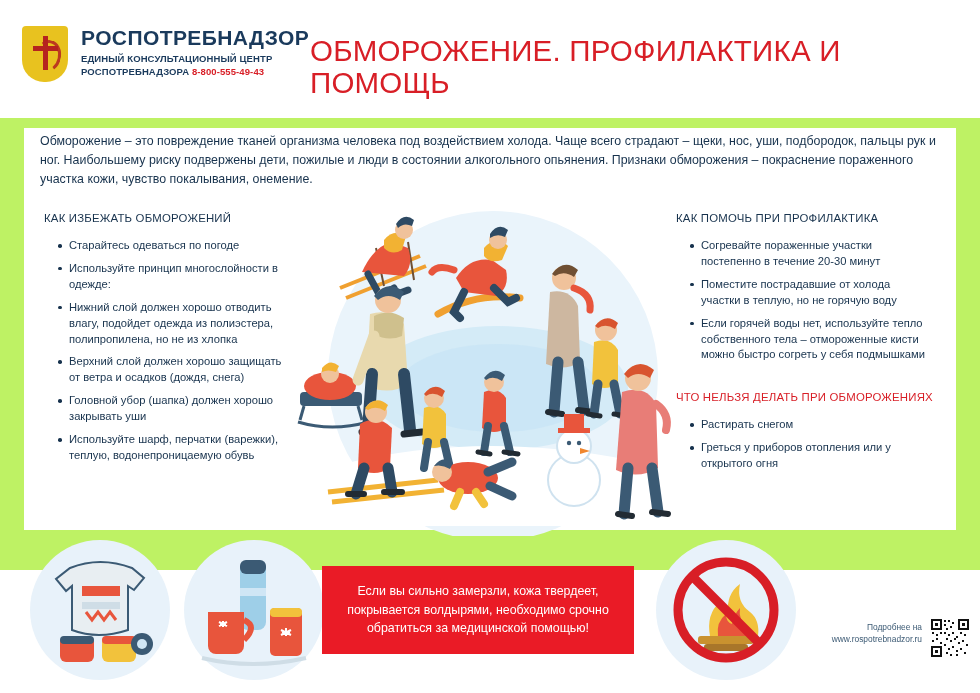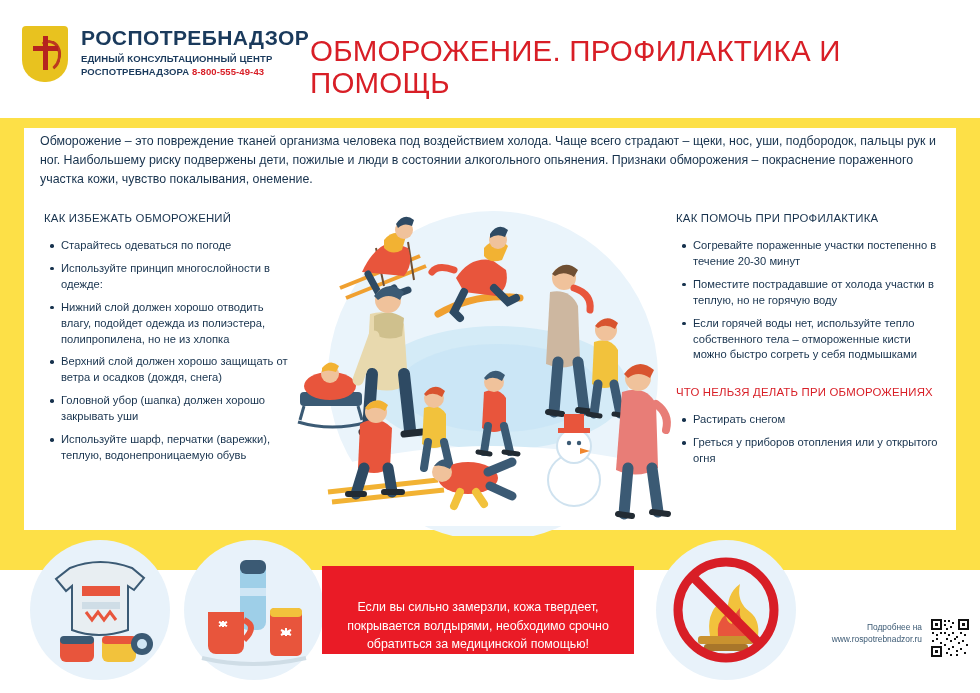--- a/index.html
+++ b/index.html
@@ -10,21 +10,21 @@
   body {
     width: 980px;
     height: 693px;
     font-family: "Liberation Sans", sans-serif;
     overflow: hidden;
   }
   .poster {
     position: relative;
     width: 980px;
     height: 570px;
-    background: #fde047;
+    background: #bef264;
     box-sizing: border-box;
   }
 
   
   .header {
     position: absolute;
     left: 0; top: 0;
     width: 980px; height: 118px;
     background: #ffffff;
   }
@@ -134,21 +134,21 @@
     font-weight: normal;
     color: #17324d;
     letter-spacing: .2px;
     margin-bottom: 14px;
   }
   .sec-head.red {
     color: #d81e26;
   }
   ul.bullets {
     list-style: none;
-    margin: 4px;
+    margin: 12px;
     padding: 0;
   }
   ul.bullets li {
     position: relative;
     padding-left: 13px;
     font-size: 11.2px;
     color: #17324d;
     line-height: 1.42;
     margin-bottom: 7px;
   }
@@ -186,21 +186,21 @@
   .badge1 { left: 30px; top: 10px; width: 140px; height: 140px; }
   .badge2 { left: 184px; top: 10px; width: 140px; height: 140px; }
   .badge3 { left: 656px; top: 10px; width: 140px; height: 140px; }
 
   .alert-box {
     position: absolute;
     left: 322px; top: 36px;
     width: 312px; height: 88px;
     background: #ea1b26;
     display: flex;
-    align-items: flex-end;
+    align-items: center;
     justify-content: center;
     text-align: center;
     padding: 0 14px;
     box-sizing: border-box;
   }
   .alert-box .alert-text {
     color: #ffffff;
     font-size: 12.4px;
     line-height: 1.5;
   }

